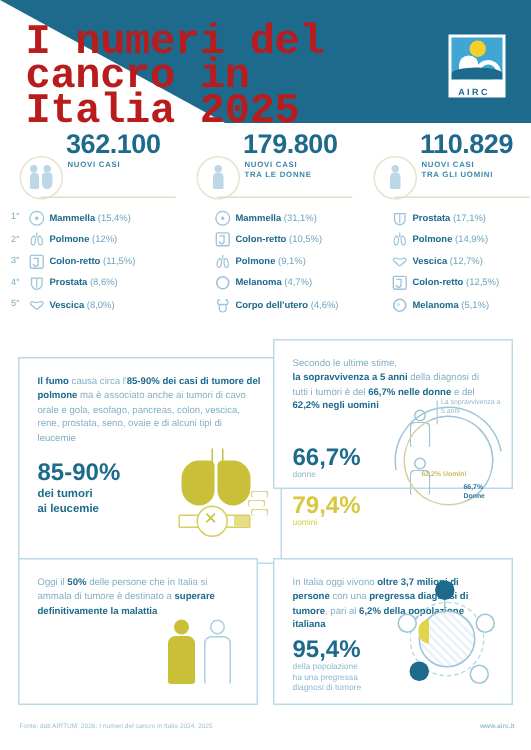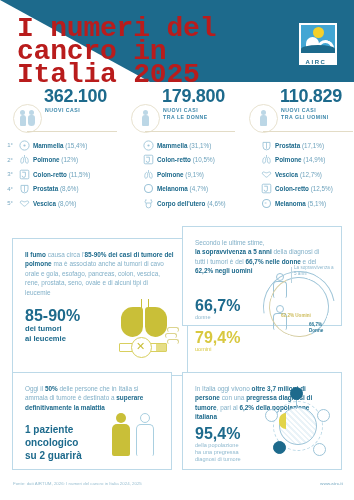--- a/index.html
+++ b/index.html
@@ -413,25 +413,20 @@
       <div class="donut-t1">La sopravvivenza a 5 anni</div>
       <div class="donut-t2">62,2% Uomini</div>
       <div class="donut-t3">66,7% Donne</div>
     </div>
   </div>
 
   <div class="card" id="card-cure">
     <div class="pad">
       <p class="card-p"><span>Oggi il </span><b>50%</b><span> delle persone che in Italia si ammala di tumore è destinato a </span><b>superare definitivamente la malattia</b></p>
     </div>
-    <div style="position:absolute;left:12px;top:50px;">
-      <div class="big-sub" style="font-size:10px;line-height:13px">1 paziente</div>
-      <div class="big-sub" style="font-size:10px;line-height:13px">oncologico</div>
-      <div class="big-sub" style="font-size:10px;line-height:13px">su 2 guarirà</div>
-    </div>
     <div class="cure-figs">
       <div class="cfig solid" style="left:0">
           <span class="h"></span>
           <span class="b"></span>
         </div>
       <div class="cfig out" style="left:24px">
           <span class="h"></span>
           <span class="b"></span>
         </div>
     </div>

